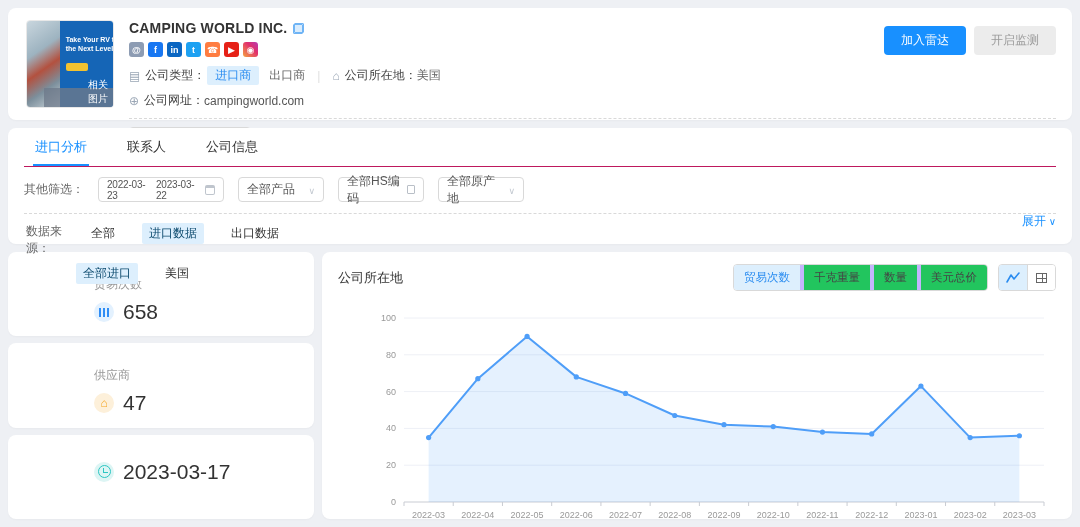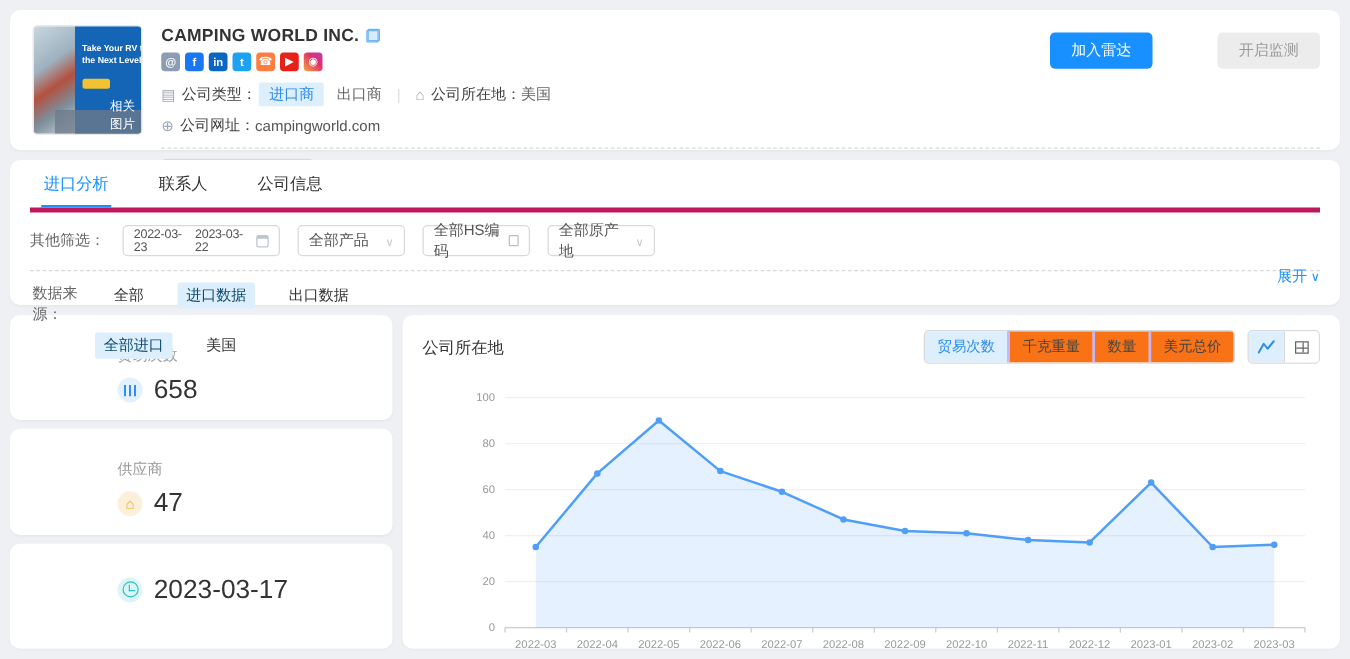--- a/index.html
+++ b/index.html
@@ -32,25 +32,25 @@
   .tag-exp { color:#666; margin-right:12px; }
   .vline { color:#e0e0e0; margin-right:12px; }
   .site { color:#555; }
   .dash-divider { border-top:1px dashed #d9d9d9; margin:9px 0 8px; }
   .similar-box { width:122px; height:22px; border:1px solid #d9d9d9; border-radius:4px; display:flex; align-items:center; padding:0 7px; color:#666; cursor:pointer; font-size:11.5px; }
   .similar-box .sq { margin-left:auto; }
   .sq { width:9px; height:9px; border:1px solid #b9bfc7; border-radius:1px; display:inline-block; }
   .hc-btns { position:absolute; right:16px; top:18px; display:flex; gap:8px;align-items:center; }
   .btn { font-size:12px; border-radius:4px; padding:6px 17px; cursor:pointer; border:none; font-family:inherit; }
   .btn-primary { background:#1890ff; color:#fff; }
-  .btn-muted { background:#ececec; color:#9a9a9a;margin-left:44px; }
+  .btn-muted { background:#ececec; color:#9a9a9a; }
 
   
   .tabs-card { padding:0 16px; height:116px; flex:none; position:relative; }
-  .tab-row { display:flex; gap:36px; border-bottom:4px solid #be185d; padding-left:9px; }
+  .tab-row { display:flex; gap:36px; border-bottom:1px solid #be185d; padding-left:9px; }
   .tab { padding:10px 2px 8px; font-size:13px; color:#333; cursor:pointer; border-bottom:2px solid transparent; }
   .tab.active { color:#1890ff; border-bottom-color:#1890ff; }
   .filter-row { display:flex; align-items:center; gap:14px; padding:10px 0 9px; }
   .filter-row .flabel { color:#666; }
   .fbox { height:25px; border:1px solid #d9d9d9; border-radius:4px; display:flex; align-items:center; padding:0 8px; color:#555; cursor:pointer; gap:4px; background:#fff; }
   .fbox.dates { width:126px; font-size:10px; letter-spacing:-0.2px; justify-content:space-between; }
   .fbox.sel { width:86px; justify-content:space-between; color:#555; }
   .chev::after { content:"∨"; color:#c2c8d0; font-size:9px; }
   .cal-icon { width:10px; height:10px; border:1px solid #bfc5cd; border-top:3px solid #bfc5cd; border-radius:2px; display:inline-block; flex:none; }
   .src-row { display:flex; align-items:flex-start; margin-left:2px; }
@@ -75,21 +75,21 @@
   .ic-clock { background:#ddf5f4; position:relative; }
   .ic-clock::before { content:""; position:absolute; width:11px; height:11px; border:1.5px solid #2cc5c2; border-radius:50%; left:3.5px; top:3.5px; }
   .ic-clock::after { content:""; position:absolute; width:4px; height:4px; border-left:1.5px solid #2cc5c2; border-bottom:1.5px solid #2cc5c2; left:9px; top:6px; }
 
   
   .chart-card { flex:1; padding:12px 16px; position:relative; overflow:hidden; }
   .chart-head { display:flex; align-items:center; }
   .chart-title { font-size:13px; color:#333; font-weight:500; }
   .chart-controls { margin-left:auto; display:flex; gap:10px; align-items:center; }
   .seg { display:flex; border:1px solid #d9d9d9; border-radius:4px; overflow:hidden; }
-  .seg-btn { padding:5px 10px; font-size:11.5px; color:#444; cursor:pointer; background:#f97316; border-left:2px solid #c4b5fd; white-space:nowrap; }
+  .seg-btn { padding:5px 10px; font-size:11.5px; color:#444; cursor:pointer; background:#22c55e; border-left:4px solid #c4b5fd; white-space:nowrap; }
   .seg-btn:first-child { border-left:none; }
   .seg-btn.on { background:#ddeffd; color:#2a8cf0; }
   .seg-ic { width:28px; height:25px; display:flex; align-items:center; justify-content:center; cursor:pointer; background:#fff; border-left:1px solid #d9d9d9; color:#666; }
   .seg-ic:first-child { border-left:none; }
   .seg-ic.on { background:#ddeffd; color:#2a8cf0; }
   .grid-glyph { width:11px; height:10px; border:1px solid currentColor; position:relative; }
   .grid-glyph::before { content:""; position:absolute; left:0; right:0; top:4px; border-top:1px solid currentColor; }
   .grid-glyph::after { content:""; position:absolute; top:0; bottom:0; left:4.5px; border-left:1px solid currentColor; }
   .chart-wrap { margin-top:15px; }
   svg text { font-family:"Liberation Sans","DejaVu Sans",sans-serif; }

